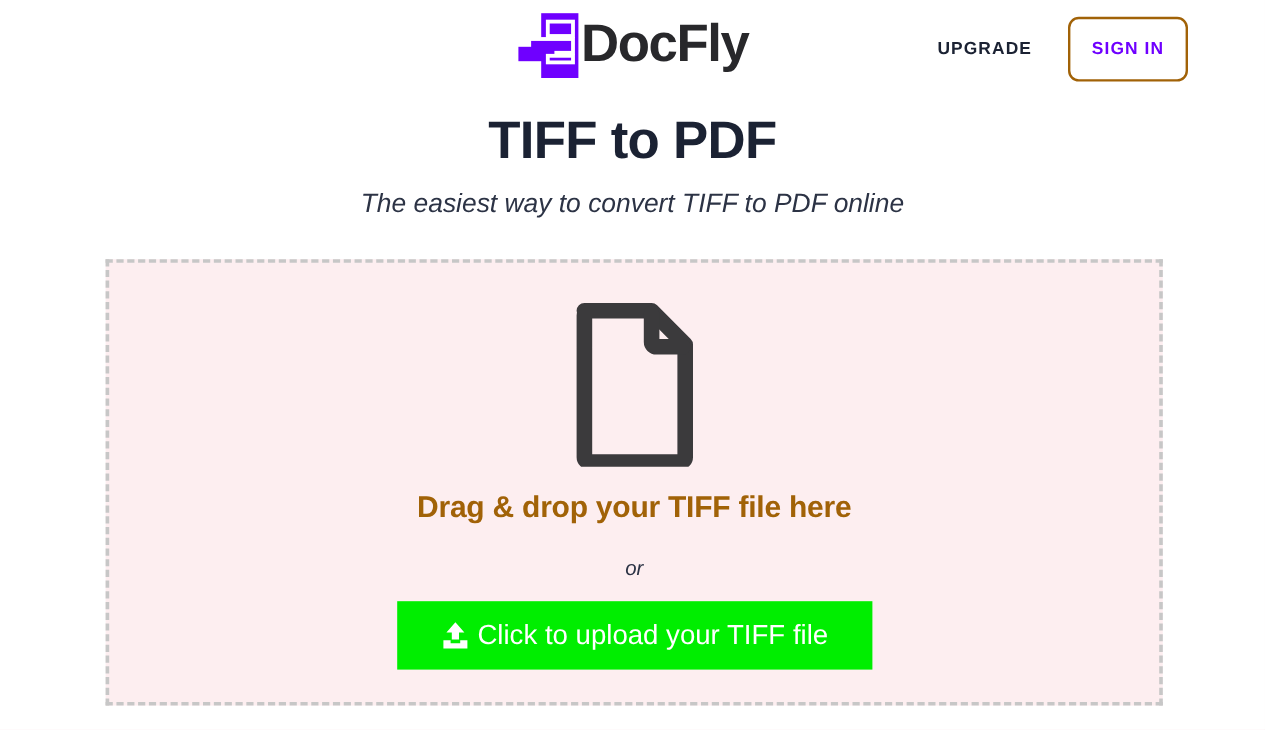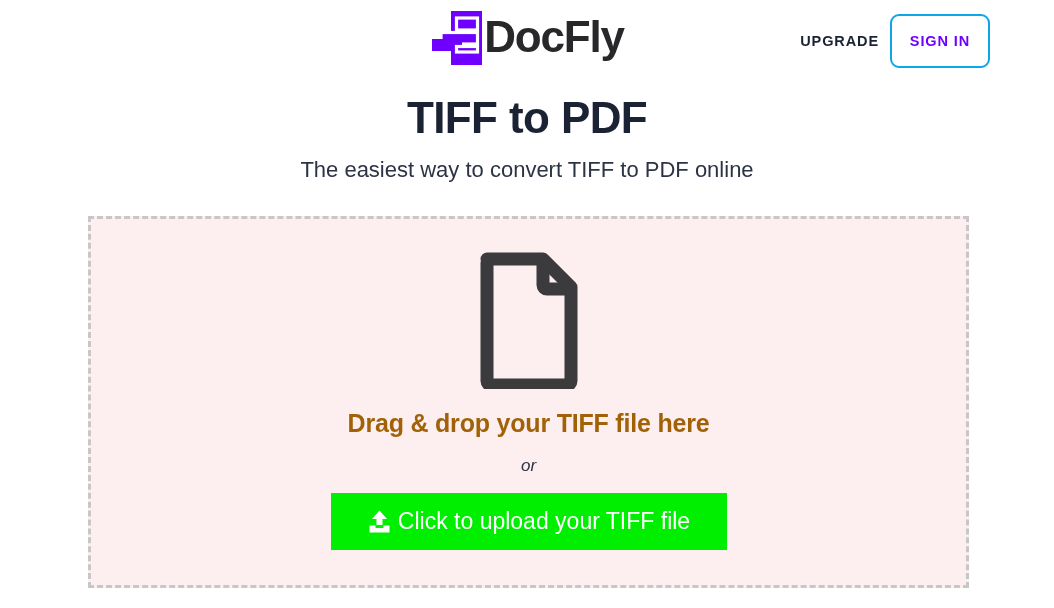--- a/index.html
+++ b/index.html
@@ -54,42 +54,42 @@
     line-height: 1;
     padding-bottom: 3px;
   }
 
   .header-actions {
     position: absolute;
     right: 64px;
     top: 14px;
     display: flex;
     align-items: center;
-    gap: 11px;
+    gap: 30px;
     height: 54px;
   }
 
   .upgrade-link {
     font-size: 14.5px;
     font-weight: bold;
     letter-spacing: 0.9px;
     color: #1b2233;
     text-transform: uppercase;
     text-decoration: none;
     cursor: pointer;
     white-space: nowrap;
   }
 
   .signin-button {
     display: flex;
     align-items: center;
     justify-content: center;
     width: 100px;
     height: 54px;
-    border: 2px solid #0ea5e9;
+    border: 2px solid #a16207;
     border-radius: 9px;
     background: #ffffff;
     color: #6f00ff;
     font-family: "Liberation Sans", sans-serif;
     font-size: 14.5px;
     font-weight: bold;
     letter-spacing: 0.9px;
     text-transform: uppercase;
     cursor: pointer;
     white-space: nowrap;
@@ -108,20 +108,21 @@
     color: #1b2233;
     line-height: 1.18;
   }
 
   .page-subtitle {
     font-size: 22px;
     font-weight: normal;
     color: #2c3345;
     line-height: 1.3;
     margin-top: 12px;
+    font-style: italic;
   }
 
   
   .dropzone {
     position: absolute;
     left: 88px;
     top: 216px;
     width: 881px;
     height: 372px;
     background: #fdeef0;
@@ -141,21 +142,21 @@
 
   .dropzone-headline {
     margin-top: 20px;
     font-size: 25px;
     font-weight: bold;
     color: #a16207;
     letter-spacing: -0.2px;
   }
 
   .dropzone-or {
-    margin-top: 18px;
+    margin-top: 26px;
     font-size: 17px;
     font-style: italic;
     color: #2c3345;
   }
 
   .upload-button {
     margin-top: 17px;
     width: 396px;
     height: 57px;
     background: #00ee00;

